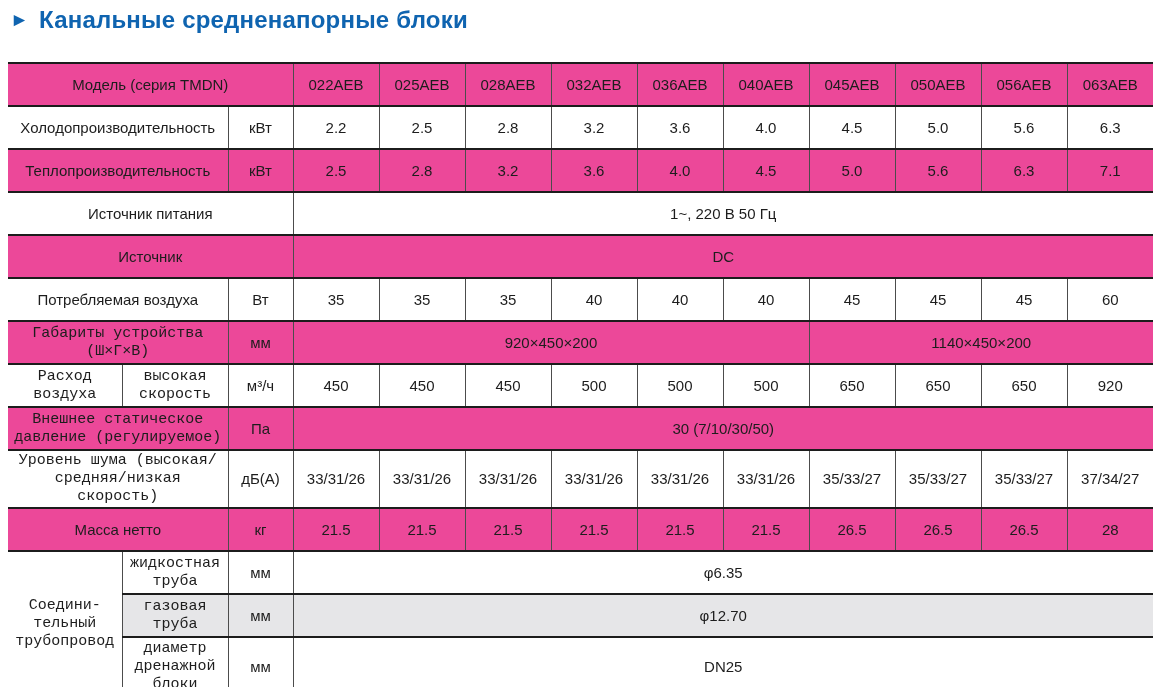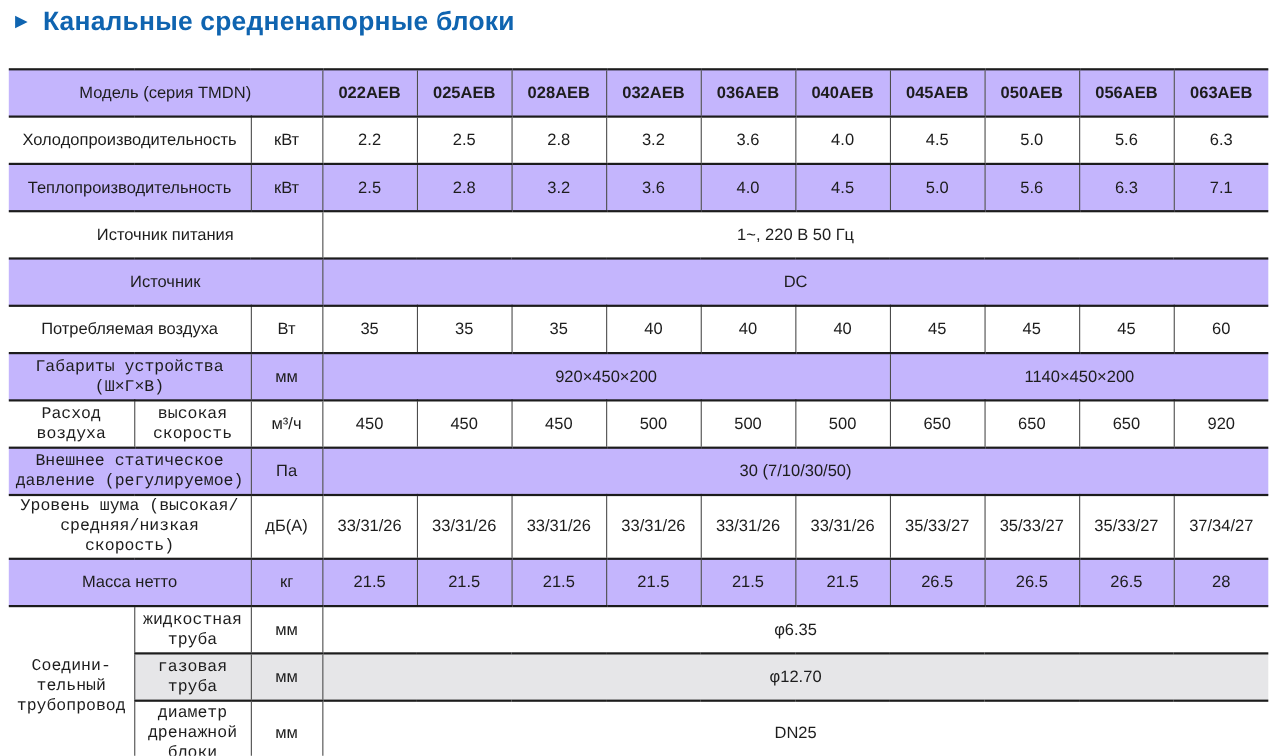--- a/index.html
+++ b/index.html
@@ -20,24 +20,24 @@
     font-size:15px;
   }
   table.spec td{
     border-left:1px solid #4c4c4c;border-right:1px solid #4c4c4c;
     border-top:2px solid #1c1c1c;border-bottom:2px solid #1c1c1c;
     text-align:center;vertical-align:middle;padding:1px 2px;
     line-height:18px;background:#ffffff;
   }
   tr.r{height:43px;}
   tr.tall{height:60px;}
-  tr.shade td{background:#c4b5fd;}
+  tr.shade td{background:#ec4899;}
   td.cell-shade{background:#e6e6e8 !important;}
   td.cell-white{background:#ffffff !important;margin-top:12px;}
-  td.model{font-weight:bold;}
+  td.model{font-weight:normal;}
   .lbl{white-space:pre-line;font-family:Liberation Mono, monospace;}
 </style>
 </head>
 <body>
 
 <div class="page-title">
   <span class="arrow">►</span>
   <span>Канальные средненапорные блоки</span>
 </div>
 

